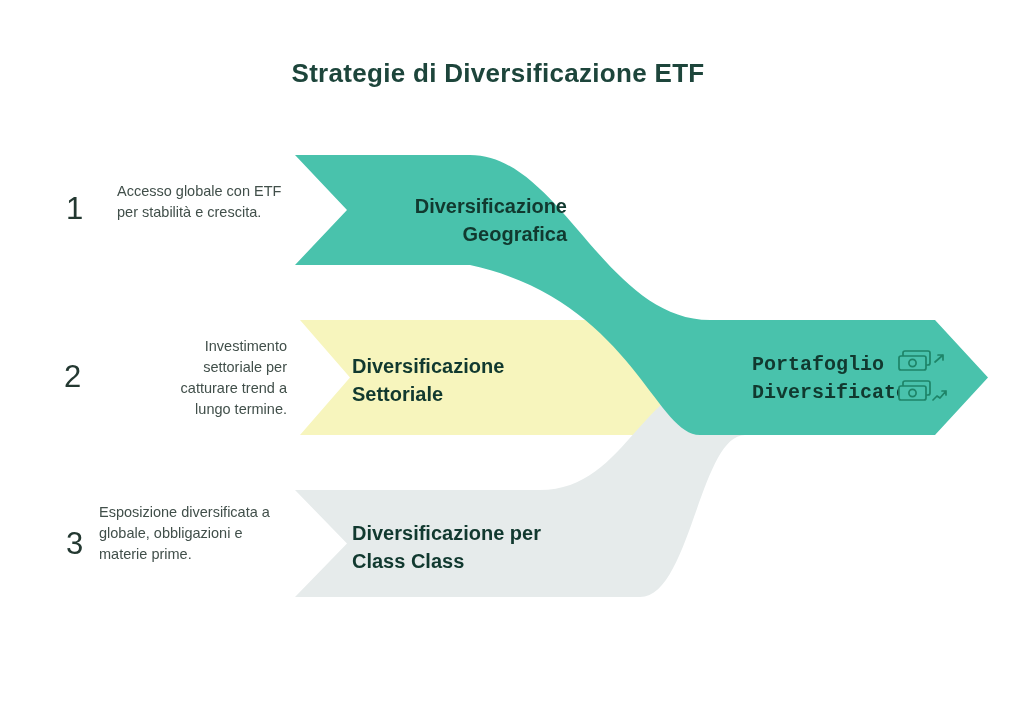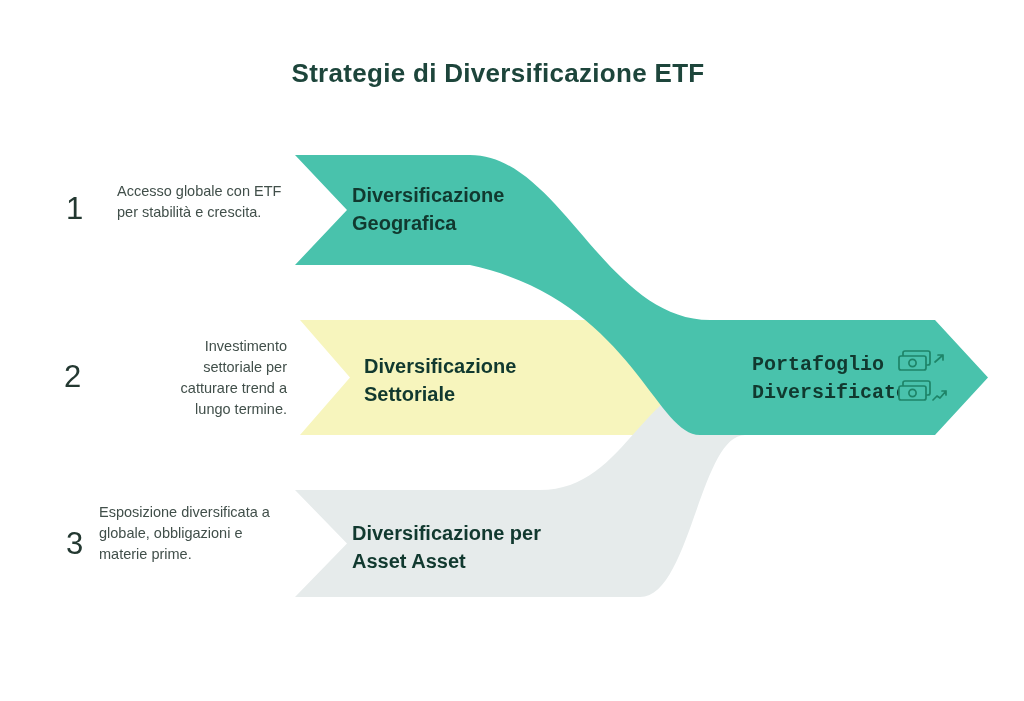--- a/index.html
+++ b/index.html
@@ -31,22 +31,22 @@
   .result-label{
     font-size:20px;font-weight:700;color:#11392f;line-height:1.4;
   }
   
   .num-1{left:66px;top:193px;}
   .num-2{left:64px;top:361px;}
   .num-3{left:66px;top:528px;}
   .desc-1{left:117px;top:181px;width:172px;}
   .desc-2{left:142px;top:336px;width:145px;text-align:right;}
   .desc-3{left:99px;top:502px;width:192px;}
-  .label-1{left:352px;top:181px;width:215px;}
-  .label-2{left:364px;top:352px;width:215px;}
+  .label-1{left:352px;top:192px;width:215px;text-align:right;}
+  .label-2{left:352px;top:352px;width:215px;}
   .label-3{left:352px;top:519px;width:235px;}
   .result{left:752px;top:351px;width:150px;font-family:Liberation Mono, monospace;}
   .result-icons{position:absolute;left:893px;top:348px;z-index:2;}
 </style>
 </head>
 <body>
 
 <div class="canvas">
 
   <svg class="flow-svg" width="1024" height="701" viewBox="0 0 1024 701" aria-hidden="true">
@@ -63,21 +63,21 @@
   <div class="txt step-number num-1">1</div>
   <div class="txt step-desc desc-1">Accesso globale con ETF per stabilità e crescita.</div>
   <div class="txt band-label label-1">Diversificazione Geografica</div>
 
   <div class="txt step-number num-2">2</div>
   <div class="txt step-desc desc-2">Investimento settoriale per catturare trend a lungo termine.</div>
   <div class="txt band-label label-2">Diversificazione Settoriale</div>
 
   <div class="txt step-number num-3">3</div>
   <div class="txt step-desc desc-3">Esposizione diversificata a globale, obbligazioni e materie prime.</div>
-  <div class="txt band-label label-3">Diversificazione per Asset Asset</div>
+  <div class="txt band-label label-3">Diversificazione per Class Class</div>
 
   <div class="txt result-label result">Portafoglio Diversificato</div>
 
   <svg class="result-icons" width="62" height="60" viewBox="0 0 62 60" aria-hidden="true">
     <g stroke="#1e8468" fill="none" stroke-width="1.7" stroke-linecap="round" stroke-linejoin="round" transform="translate(6,2)">
       <rect x="4" y="1" width="27" height="14" rx="2"></rect>
       <rect x="0" y="6" width="27" height="14" rx="2" fill="#49c2ac"></rect>
       <circle cx="13.5" cy="13" r="3.6"></circle>
       <path d="M36,12 l8,-7 m-5,0 h5 v5"></path>
     </g>

